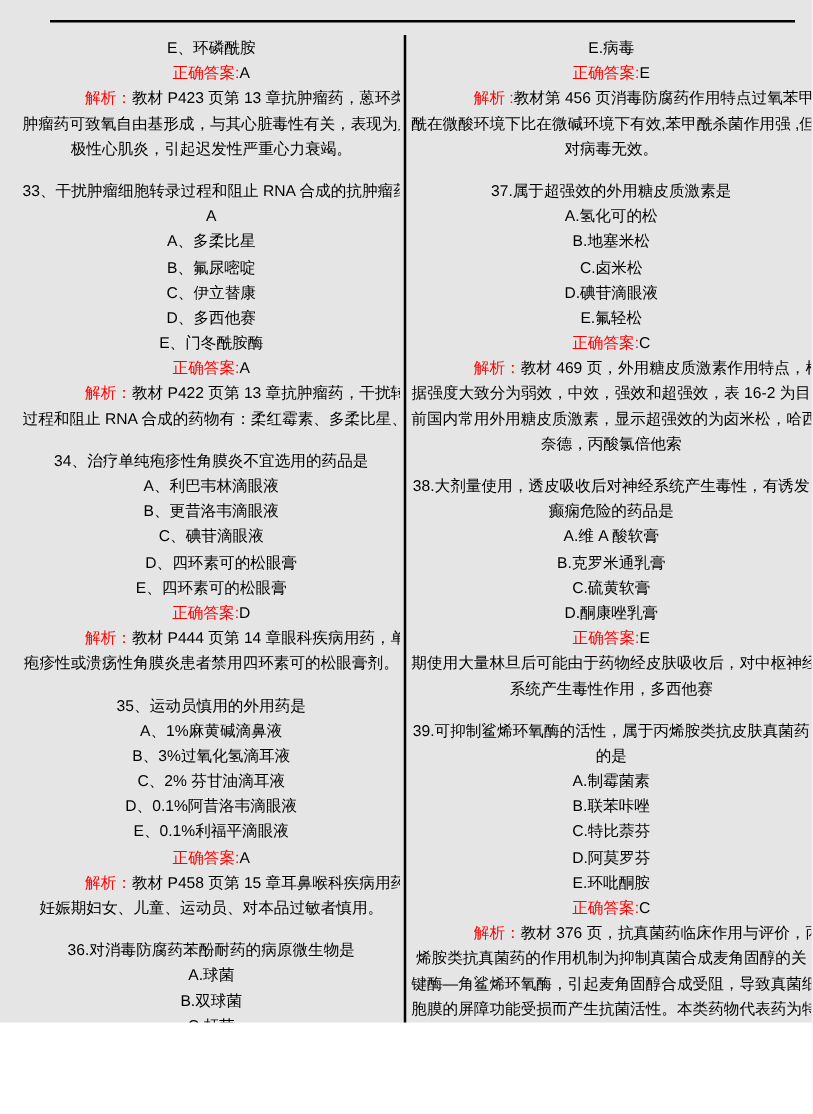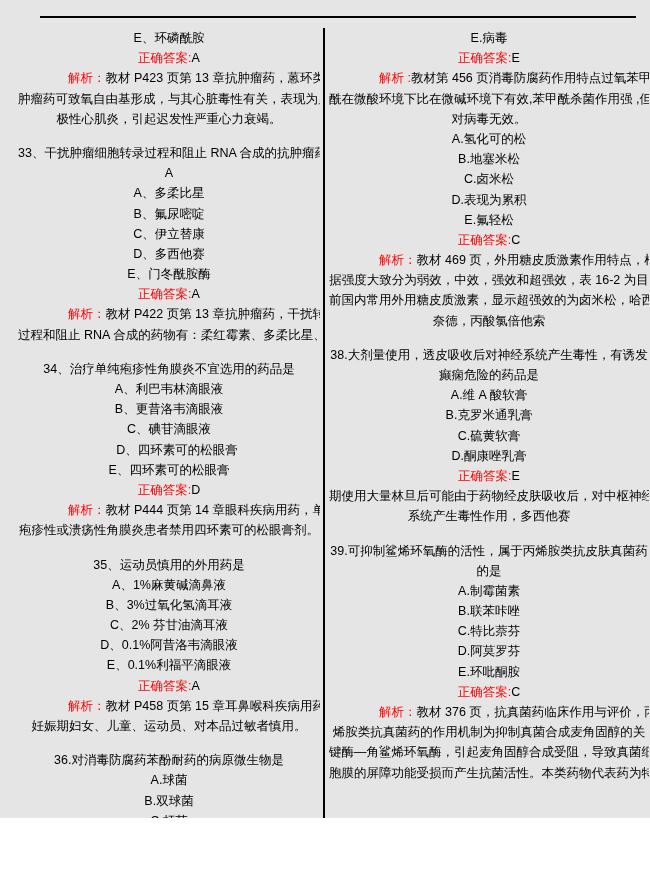--- a/index.html
+++ b/index.html
@@ -100,24 +100,25 @@
       <div class="line kind-option"><span>B.双球菌</span></div>
       <div class="line kind-option"><span>C.杆菌</span></div>
       <div class="line kind-option"><span>D.真菌</span></div>
     </div>
   <div class="col col-right" id="col-right">
       <div class="line kind-option"><span>E.病毒</span></div>
       <div class="line kind-answer"><span class="red">正确答案:</span><span>E</span></div>
       <div class="line kind-analysis-start"><span class="red">解析 :</span><span>教材第 456 页消毒防腐药作用特点过氧苯甲</span></div>
       <div class="line kind-analysis-cont"><span>酰在微酸环境下比在微碱环境下有效,苯甲酰杀菌作用强 ,但</span></div>
       <div class="line kind-analysis-cont"><span>对病毒无效。</span></div>
+      <div class="line kind-question"><span>37.属于超强效的外用糖皮质激素是</span></div>
       <div class="line kind-option"><span>A.氢化可的松</span></div>
       <div class="line kind-option"><span>B.地塞米松</span></div>
       <div class="line kind-option"><span>C.卤米松</span></div>
-      <div class="line kind-option"><span>D.表现为累积</span></div>
+      <div class="line kind-option"><span>D.碘苷滴眼液</span></div>
       <div class="line kind-option"><span>E.氟轻松</span></div>
       <div class="line kind-answer"><span class="red">正确答案:</span><span>C</span></div>
       <div class="line kind-analysis-start"><span class="red">解析：</span><span>教材 469 页，外用糖皮质激素作用特点，根</span></div>
       <div class="line kind-analysis-cont"><span>据强度大致分为弱效，中效，强效和超强效，表 16-2 为目</span></div>
       <div class="line kind-analysis-cont"><span>前国内常用外用糖皮质激素，显示超强效的为卤米松，哈西</span></div>
       <div class="line kind-analysis-cont"><span>奈德，丙酸氯倍他索</span></div>
       <div class="line kind-question"><span>38.大剂量使用，透皮吸收后对神经系统产生毒性，有诱发</span></div>
       <div class="line kind-question-cont"><span>癫痫危险的药品是</span></div>
       <div class="line kind-option"><span>A.维 A 酸软膏</span></div>
       <div class="line kind-option"><span>B.克罗米通乳膏</span></div>

